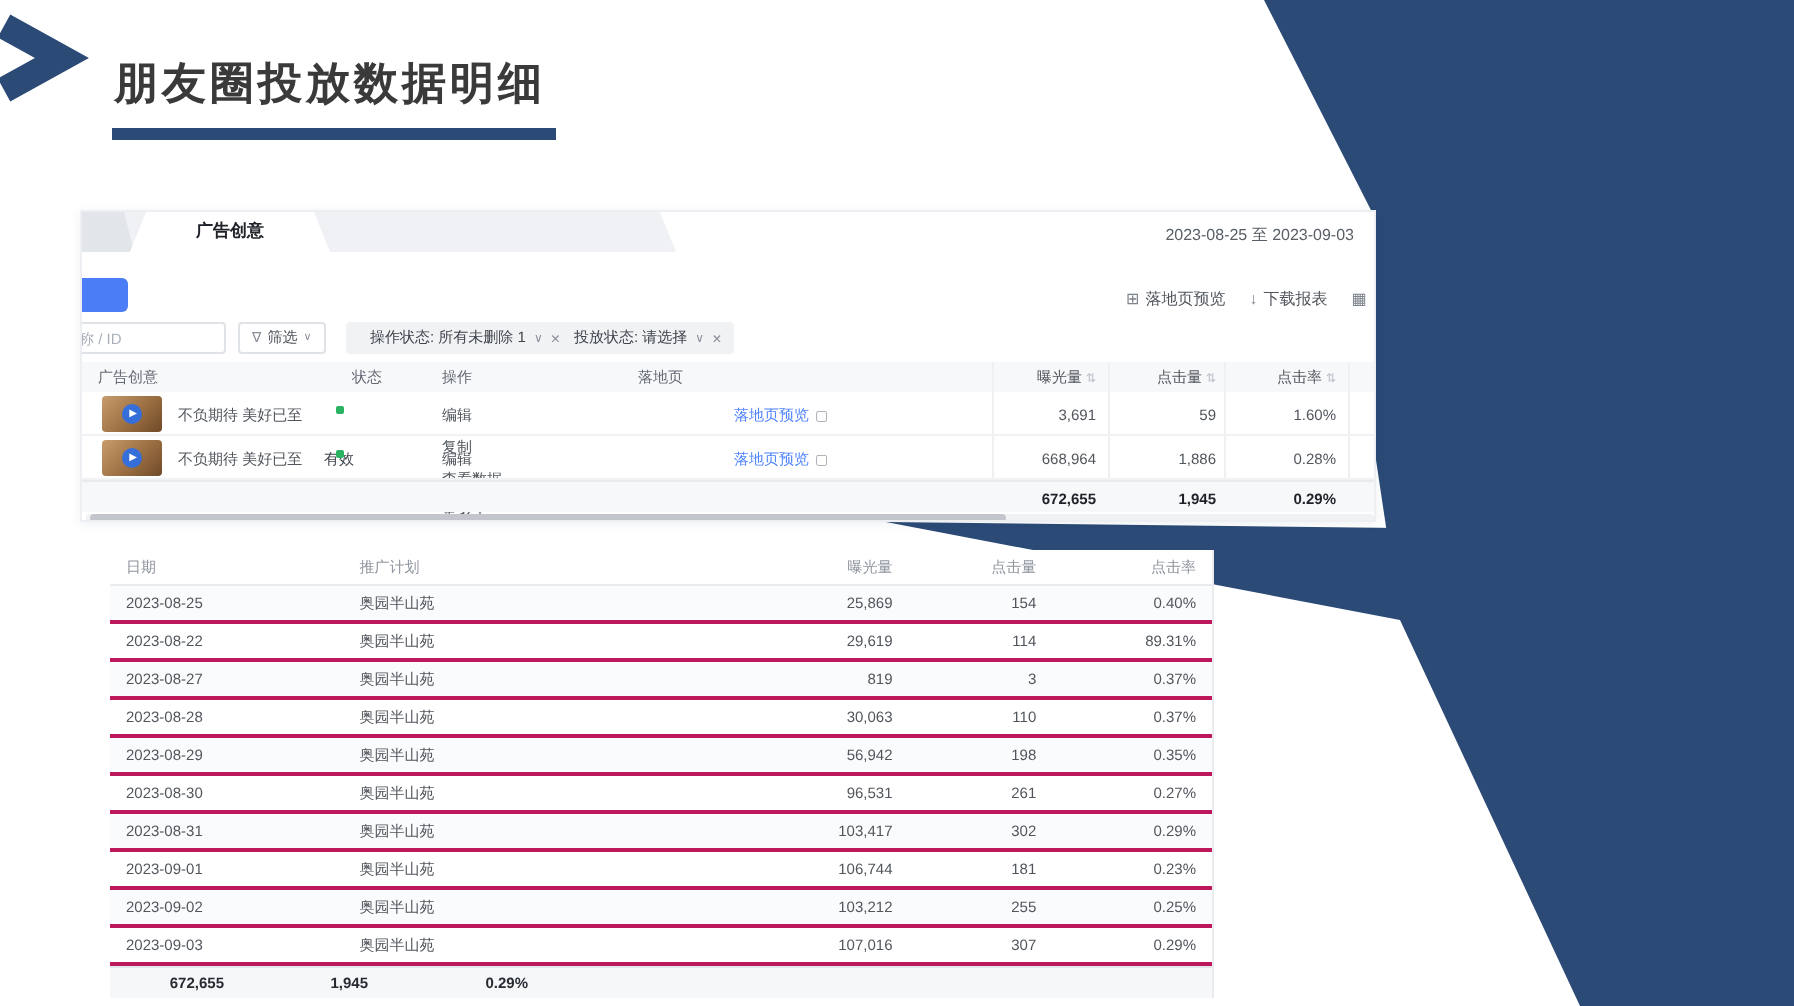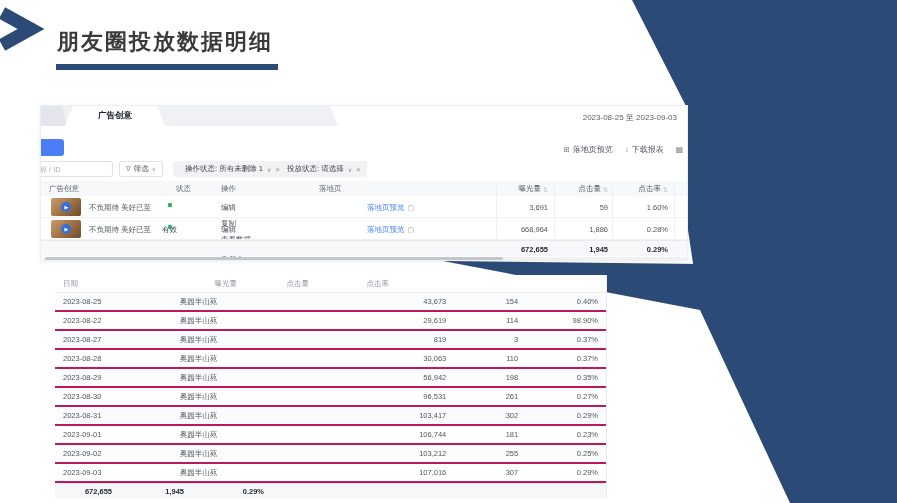--- a/index.html
+++ b/index.html
@@ -244,38 +244,39 @@
     </div>
 
     <div class="scroll-track">
       <div class="scroll-thumb"></div>
     </div>
   </div>
 
   <div class="card2">
     <div class="rheader">
       <span class="rc1">日期</span>
+      <span class="rc2">推广计划</span>
       <span class="rc3">曝光量</span>
       <span class="rc4">点击量</span>
       <span class="rc5">点击率</span>
     </div>
     <div class="rbody">
       <div class="rrow">
         <span class="rc1">2023-08-25</span>
         <span class="rc2">奥园半山苑</span>
-        <span class="rc3">43,673</span>
+        <span class="rc3">25,869</span>
         <span class="rc4">154</span>
         <span class="rc5">0.40%</span>
       </div>
       <div class="rrow">
         <span class="rc1">2023-08-22</span>
         <span class="rc2">奥园半山苑</span>
         <span class="rc3">29,619</span>
         <span class="rc4">114</span>
-        <span class="rc5">98.90%</span>
+        <span class="rc5">89.31%</span>
       </div>
       <div class="rrow">
         <span class="rc1">2023-08-27</span>
         <span class="rc2">奥园半山苑</span>
         <span class="rc3">819</span>
         <span class="rc4">3</span>
         <span class="rc5">0.37%</span>
       </div>
       <div class="rrow">
         <span class="rc1">2023-08-28</span>

